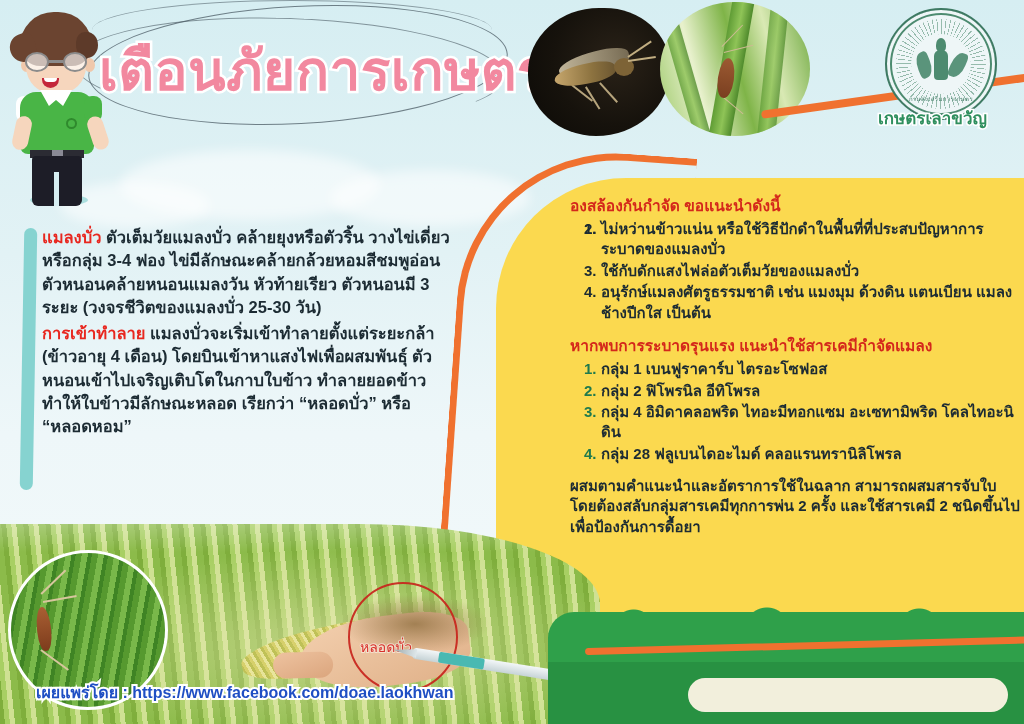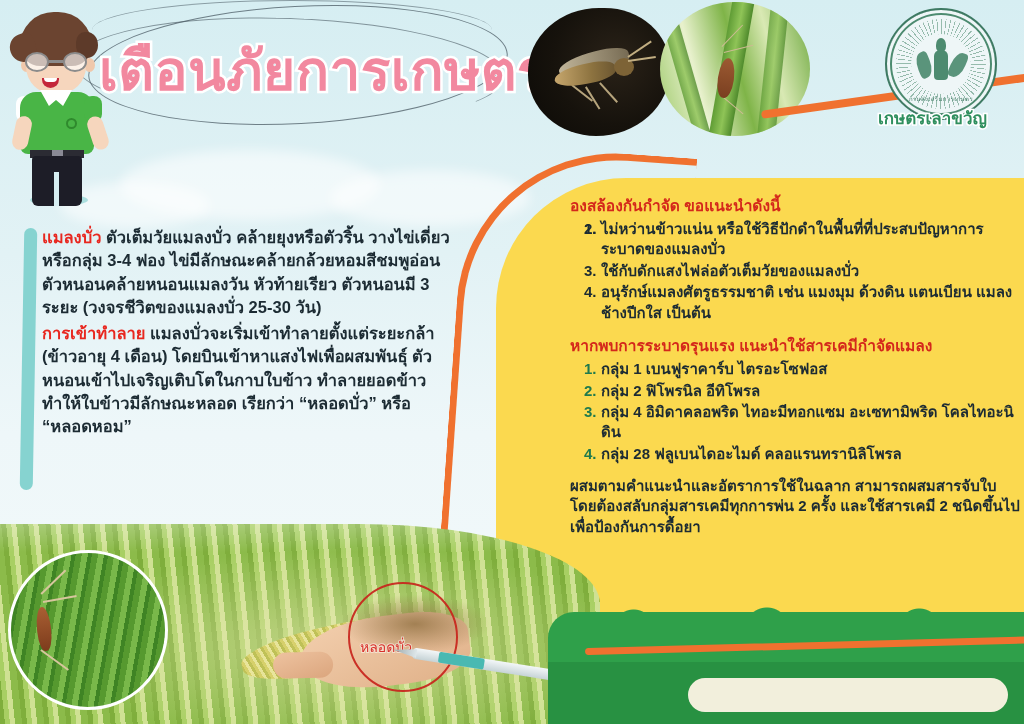--- a/index.html
+++ b/index.html
@@ -430,15 +430,16 @@
       <div class="pen-tip"></div>
       <div class="pen-grip"></div>
     </div>
   </div>
 
   <div class="foliage">
     <div class="foliage-dark"></div>
   </div>
   <div class="swoosh-bottom"></div>
 
+  <div class="footer-left">เผยแพร่โดย : https://www.facebook.com/doae.laokhwan</div>
   <div class="footer-pill"></div>
 
 </div>
 
 </body></html>

